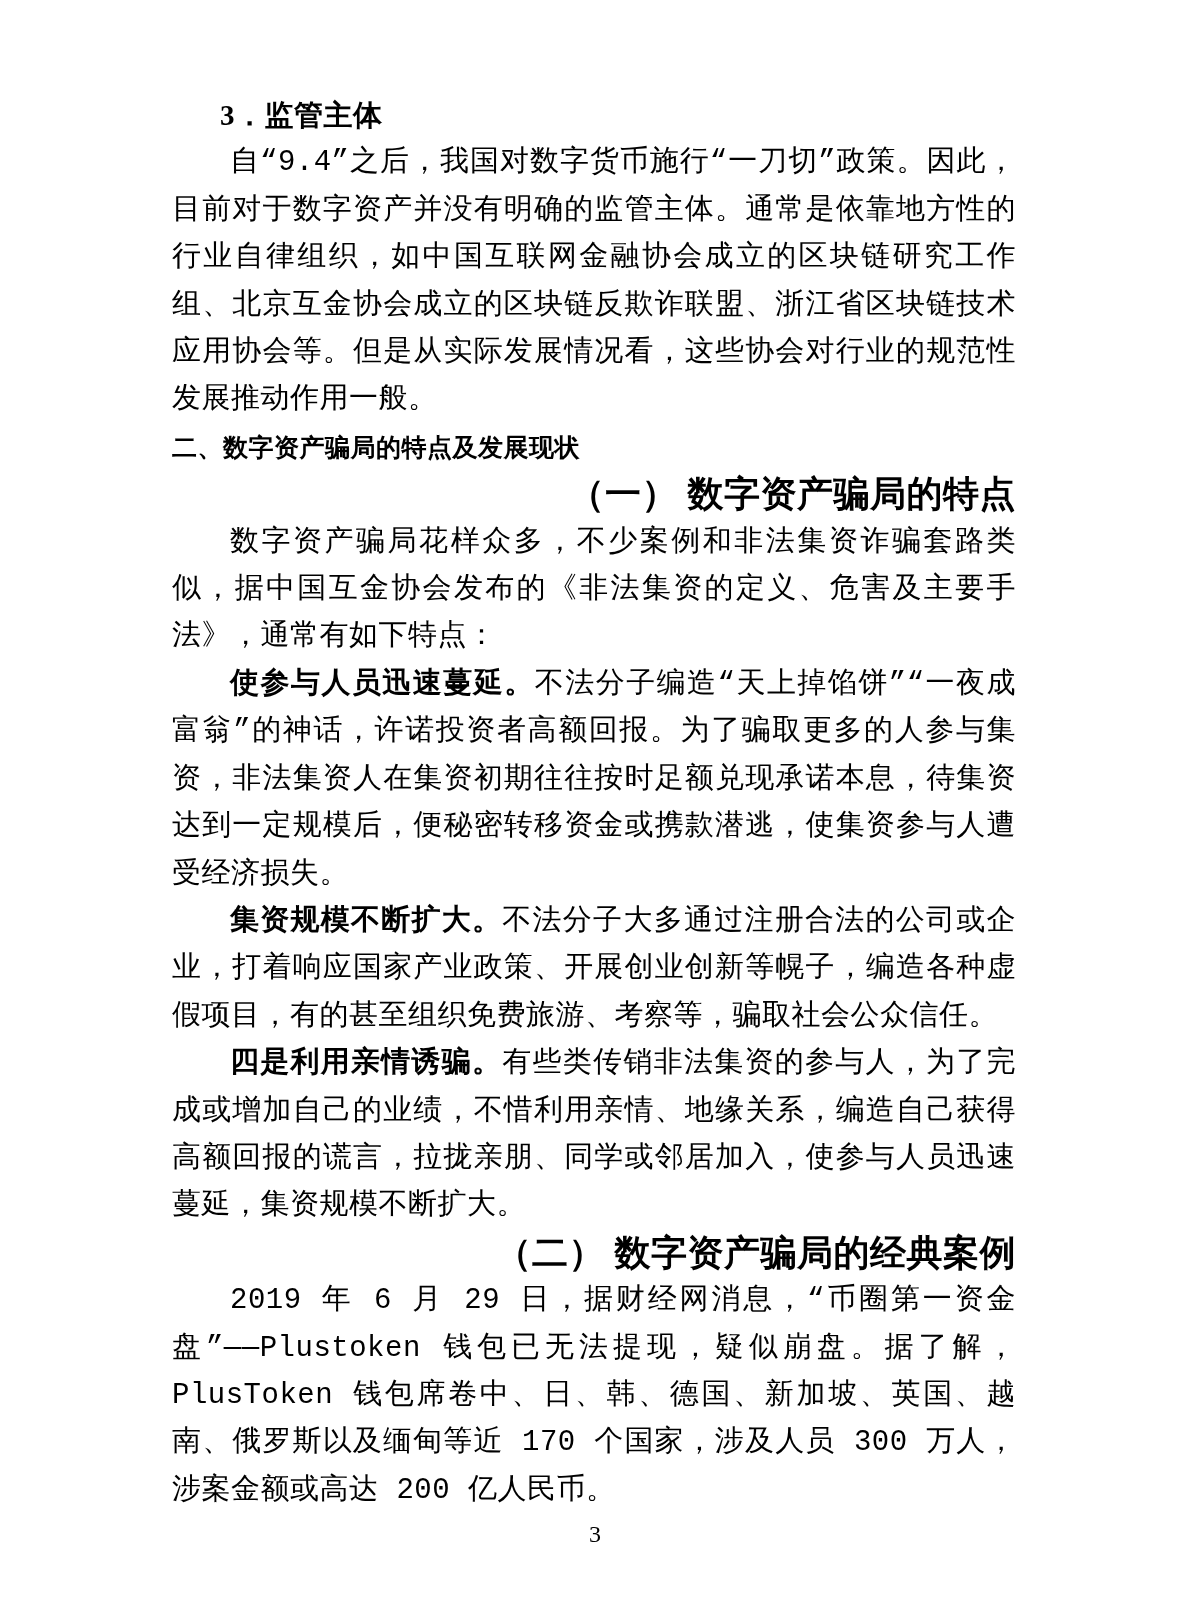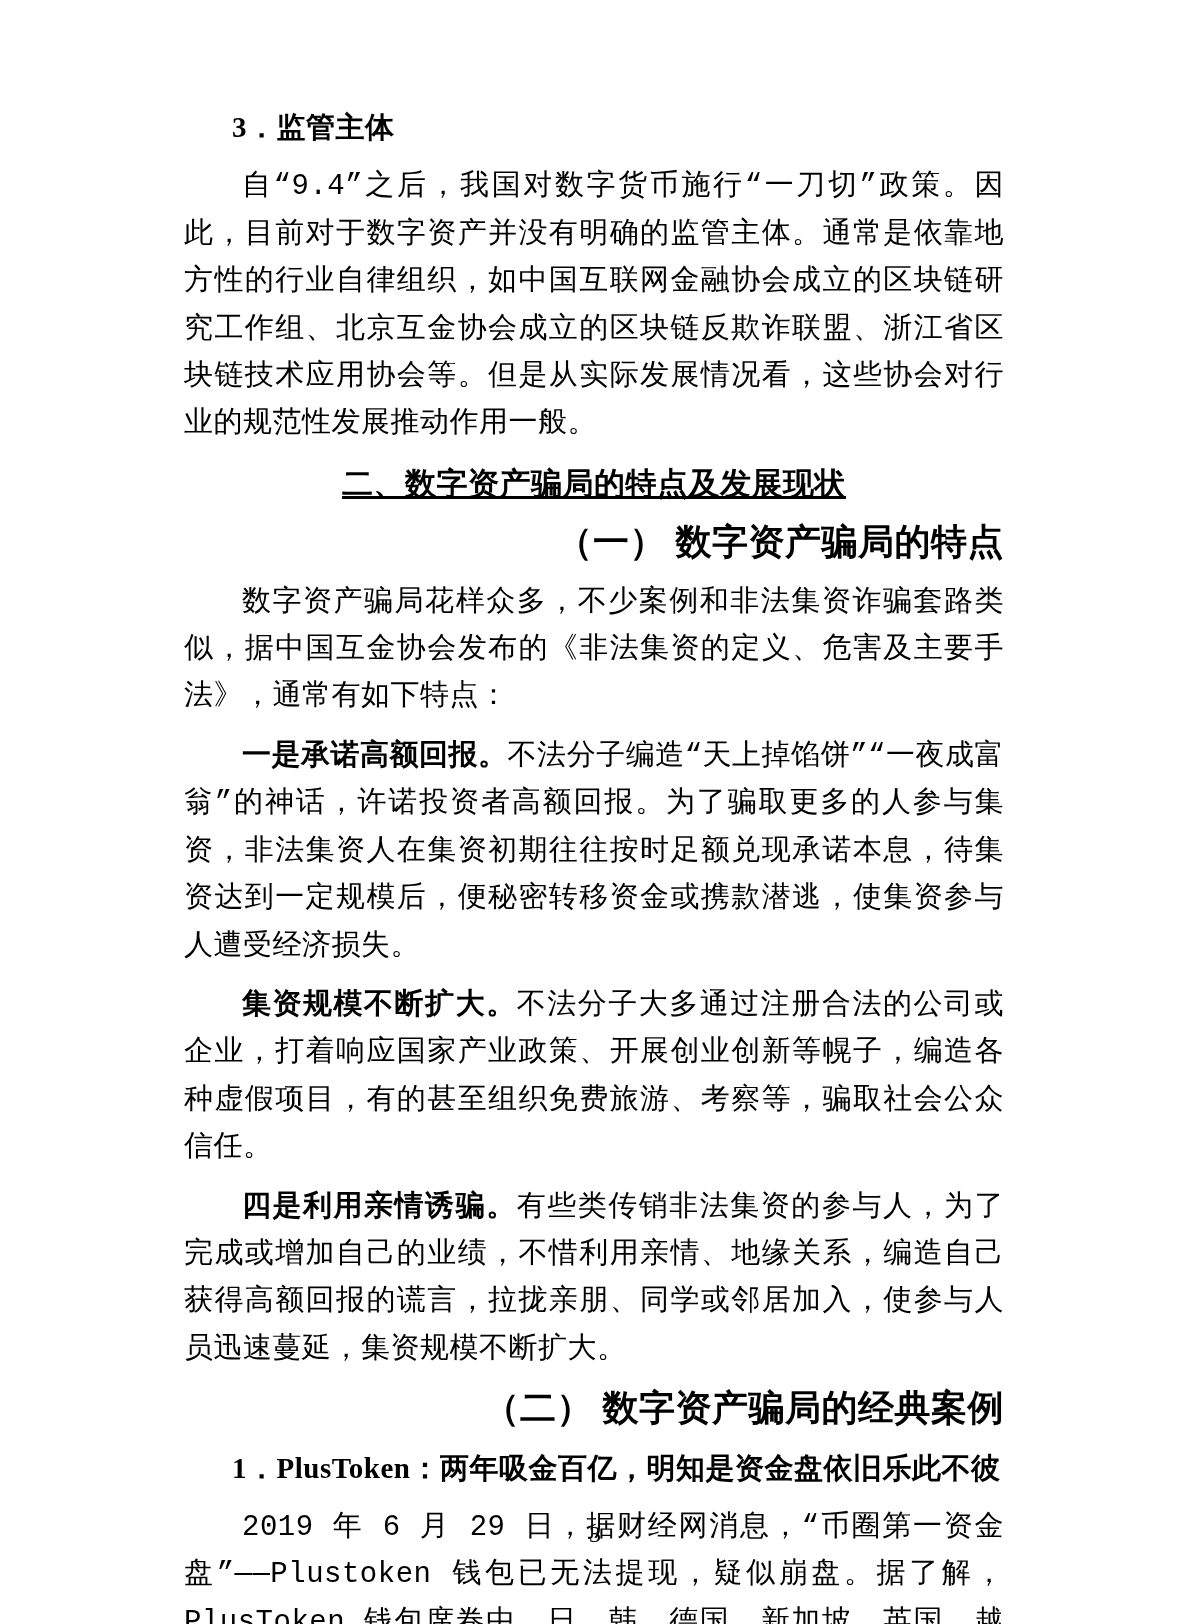--- a/index.html
+++ b/index.html
@@ -16,41 +16,40 @@
     font-family: "Liberation Serif", "DejaVu Serif", serif;
     color: #000000;
   }
   .doc {
     position: absolute;
     left: 172px;
     top: 92px;
     width: 844px;
   }
   .block {
-    margin: 12px;
+    margin: 0;
     font-size: 29px;
     line-height: 47.4px;
     text-align: justify;
     letter-spacing: 0.5px;
   }
   .paragraph {
     text-indent: 2em;
     font-family: Liberation Mono, monospace;
   }
   .heading-numbered {
     font-weight: bold;
     text-indent: 48px;
     text-align: left;
   }
   .heading-section {
     font-weight: bold;
-    font-size: 31px;
+    font-size: 25px;
     text-indent: 0;
-    text-align: center;
-    text-decoration: underline;
+    text-align: left;
   }
   .heading-sub {
     font-weight: bold;
     font-size: 36px;
     text-indent: 0;
     text-align: right;
   }
   .b {
     font-weight: bold;
   }
@@ -67,23 +66,22 @@
 </head>
 <body>
 
 <div class="page">
   <div class="doc" id="doc-body">
       <div class="block heading-numbered"><span class="b">3．监管主体</span></div>
       <div class="block paragraph"><span>自“9.4”之后，我国对数字货币施行“一刀切”政策。因此，目前对于数字资产并没有明确的监管主体。通常是依靠地方性的行业自律组织，如中国互联网金融协会成立的区块链研究工作组、北京互金协会成立的区块链反欺诈联盟、浙江省区块链技术应用协会等。但是从实际发展情况看，这些协会对行业的规范性发展推动作用一般。</span></div>
       <div class="block heading-section"><span class="b">二、数字资产骗局的特点及发展现状</span></div>
       <div class="block heading-sub"><span class="b">（一） 数字资产骗局的特点</span></div>
       <div class="block paragraph"><span>数字资产骗局花样众多，不少案例和非法集资诈骗套路类似，据中国互金协会发布的《非法集资的定义、危害及主要手法》，通常有如下特点：</span></div>
-      <div class="block paragraph"><span class="b">一是承诺高额回报。</span><span>不法分子编造“天上掉馅饼”“一夜成富翁”的神话，许诺投资者高额回报。为了骗取更多的人参与集资，非法集资人在集资初期往往按时足额兑现承诺本息，待集资达到一定规模后，便秘密转移资金或携款潜逃，使集资参与人遭受经济损失。</span></div>
+      <div class="block paragraph"><span class="b">使参与人员迅速蔓延。</span><span>不法分子编造“天上掉馅饼”“一夜成富翁”的神话，许诺投资者高额回报。为了骗取更多的人参与集资，非法集资人在集资初期往往按时足额兑现承诺本息，待集资达到一定规模后，便秘密转移资金或携款潜逃，使集资参与人遭受经济损失。</span></div>
       <div class="block paragraph"><span class="b">集资规模不断扩大。</span><span>不法分子大多通过注册合法的公司或企业，打着响应国家产业政策、开展创业创新等幌子，编造各种虚假项目，有的甚至组织免费旅游、考察等，骗取社会公众信任。</span></div>
       <div class="block paragraph"><span class="b">四是利用亲情诱骗。</span><span>有些类传销非法集资的参与人，为了完成或增加自己的业绩，不惜利用亲情、地缘关系，编造自己获得高额回报的谎言，拉拢亲朋、同学或邻居加入，使参与人员迅速蔓延，集资规模不断扩大。</span></div>
       <div class="block heading-sub"><span class="b">（二） 数字资产骗局的经典案例</span></div>
-      <div class="block heading-numbered"><span class="b">1．PlusToken：两年吸金百亿，明知是资金盘依旧乐此不彼</span></div>
       <div class="block paragraph"><span>2019 年 6 月 29 日，据财经网消息，“币圈第一资金盘”——Plustoken 钱包已无法提现，疑似崩盘。据了解，PlusToken 钱包席卷中、日、韩、德国、新加坡、英国、越南、俄罗斯以及缅甸等近 170 个国家，涉及人员 300 万人，涉案金额或高达 200 亿人民币。</span></div>
     </div>
   <div class="footer">
     <span>3</span>
   </div>
 </div>
 
 </body></html>

